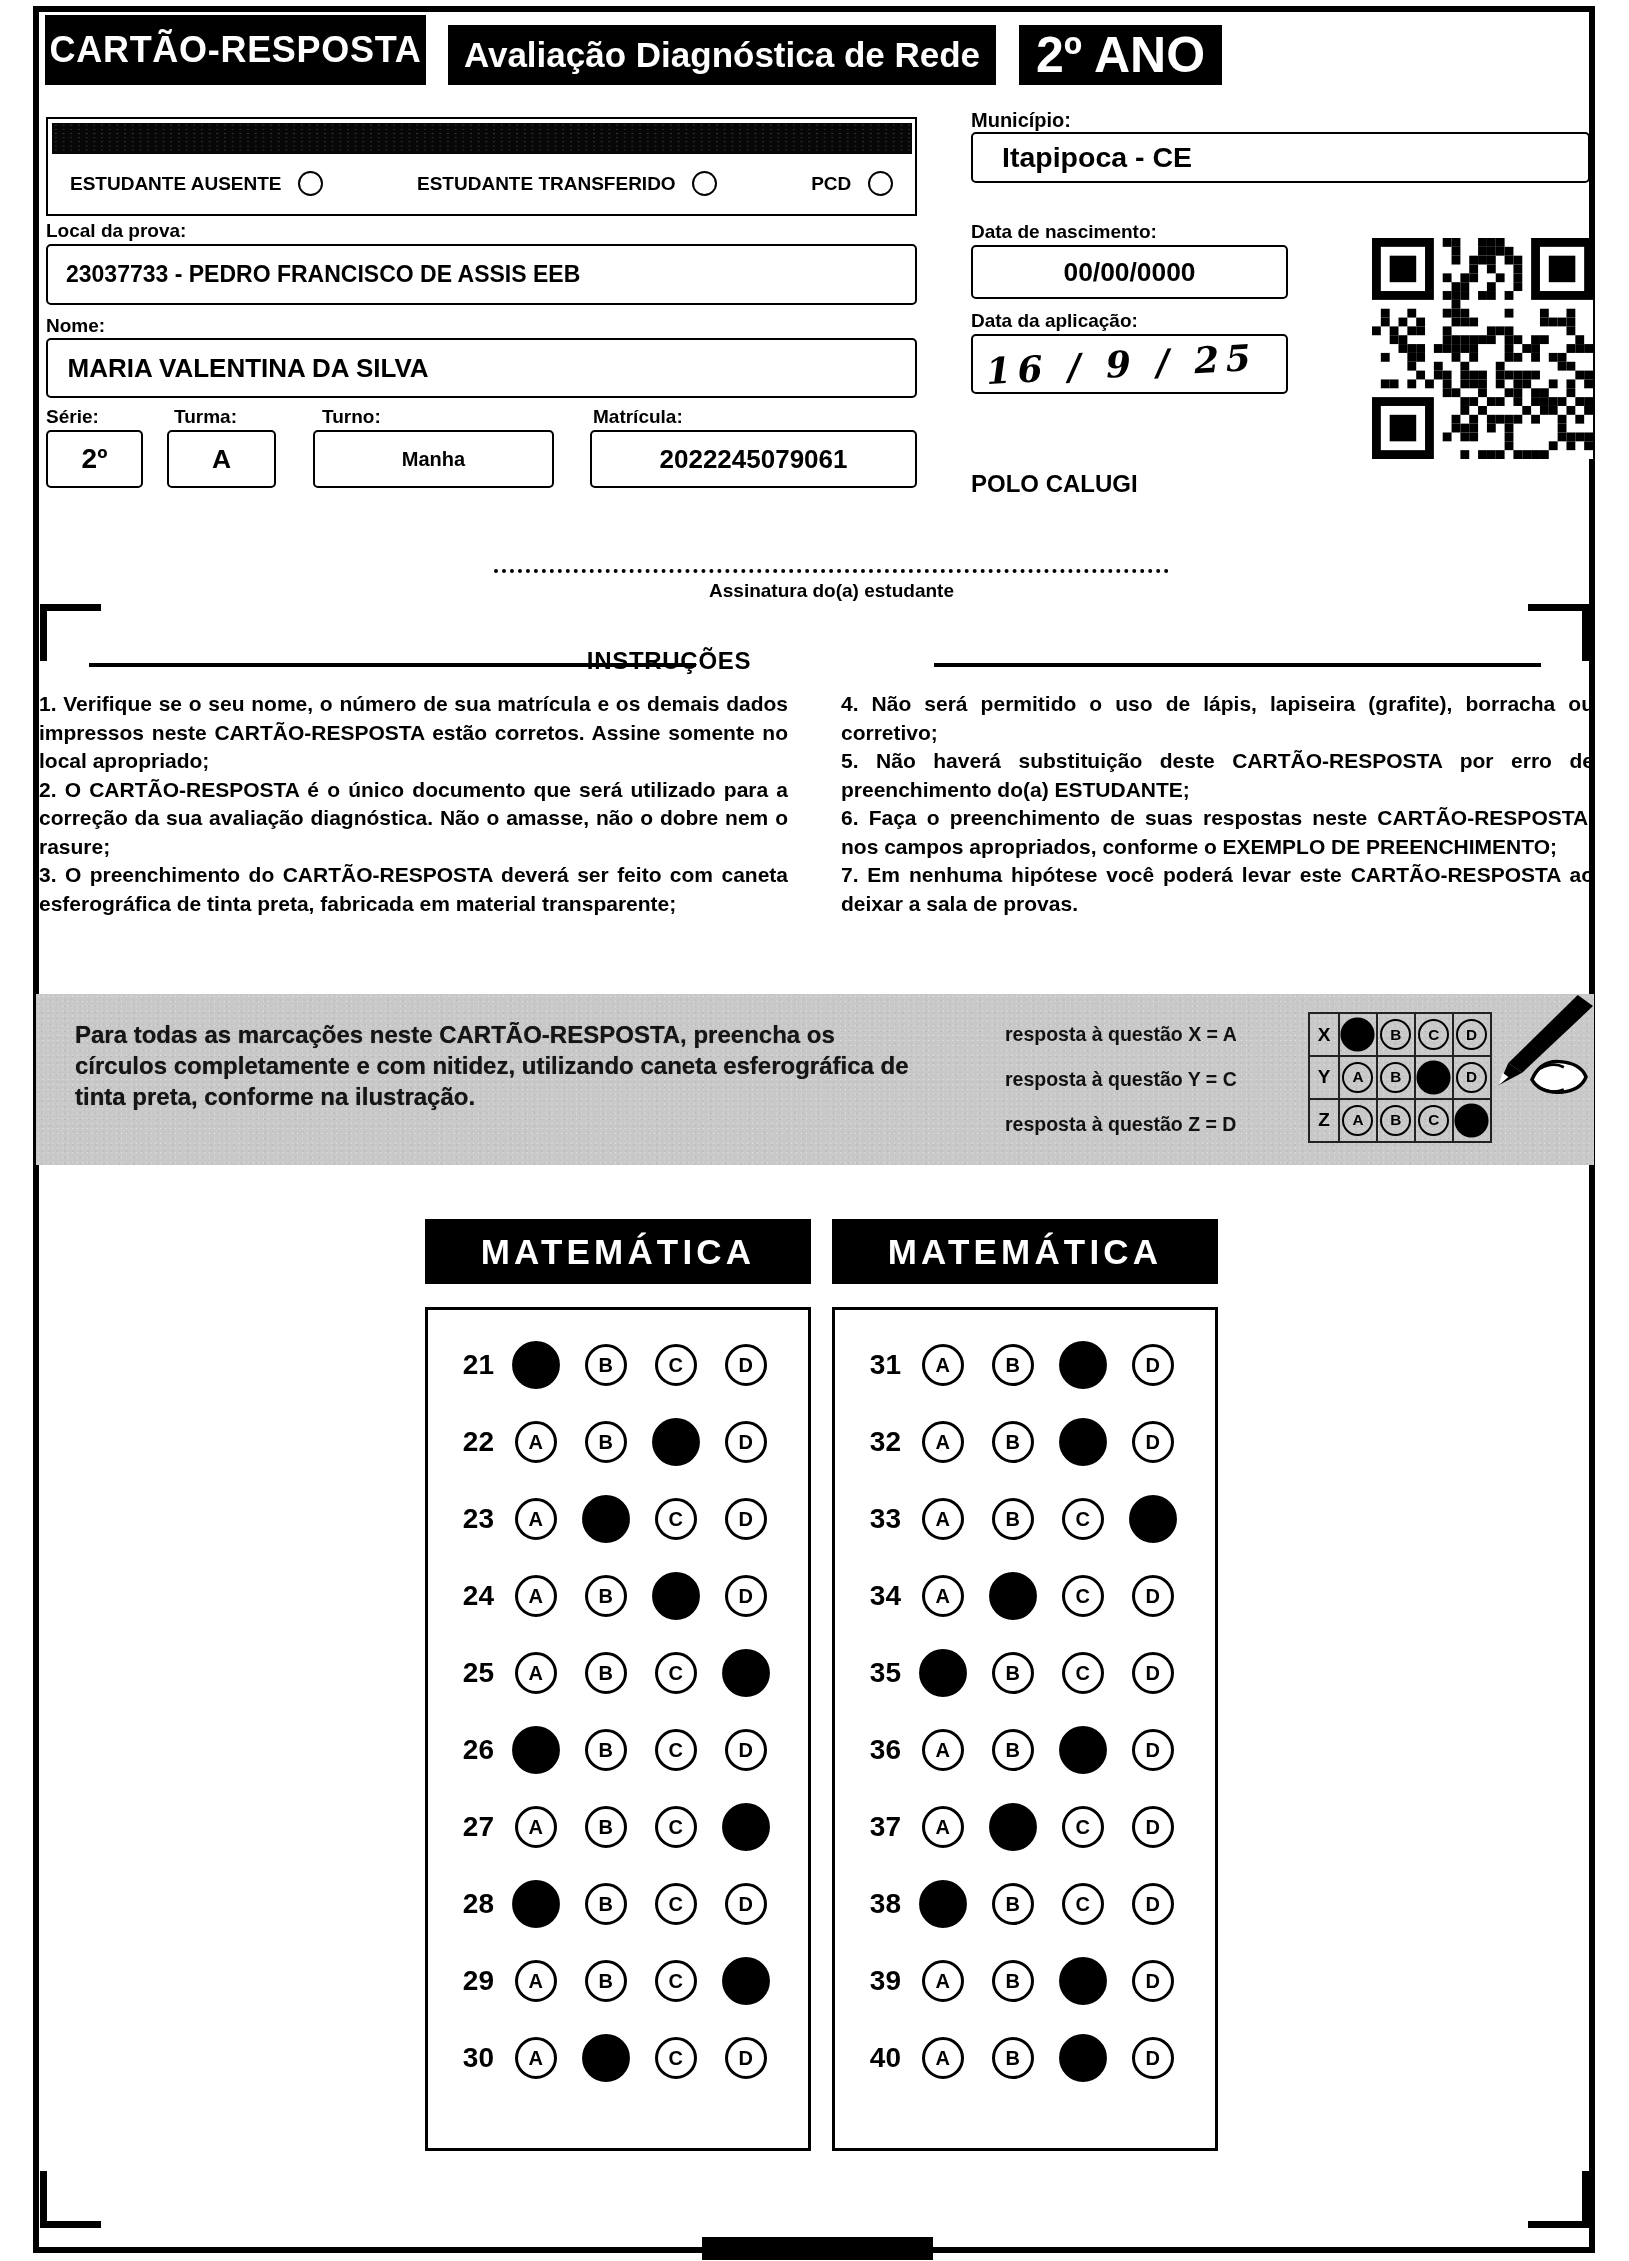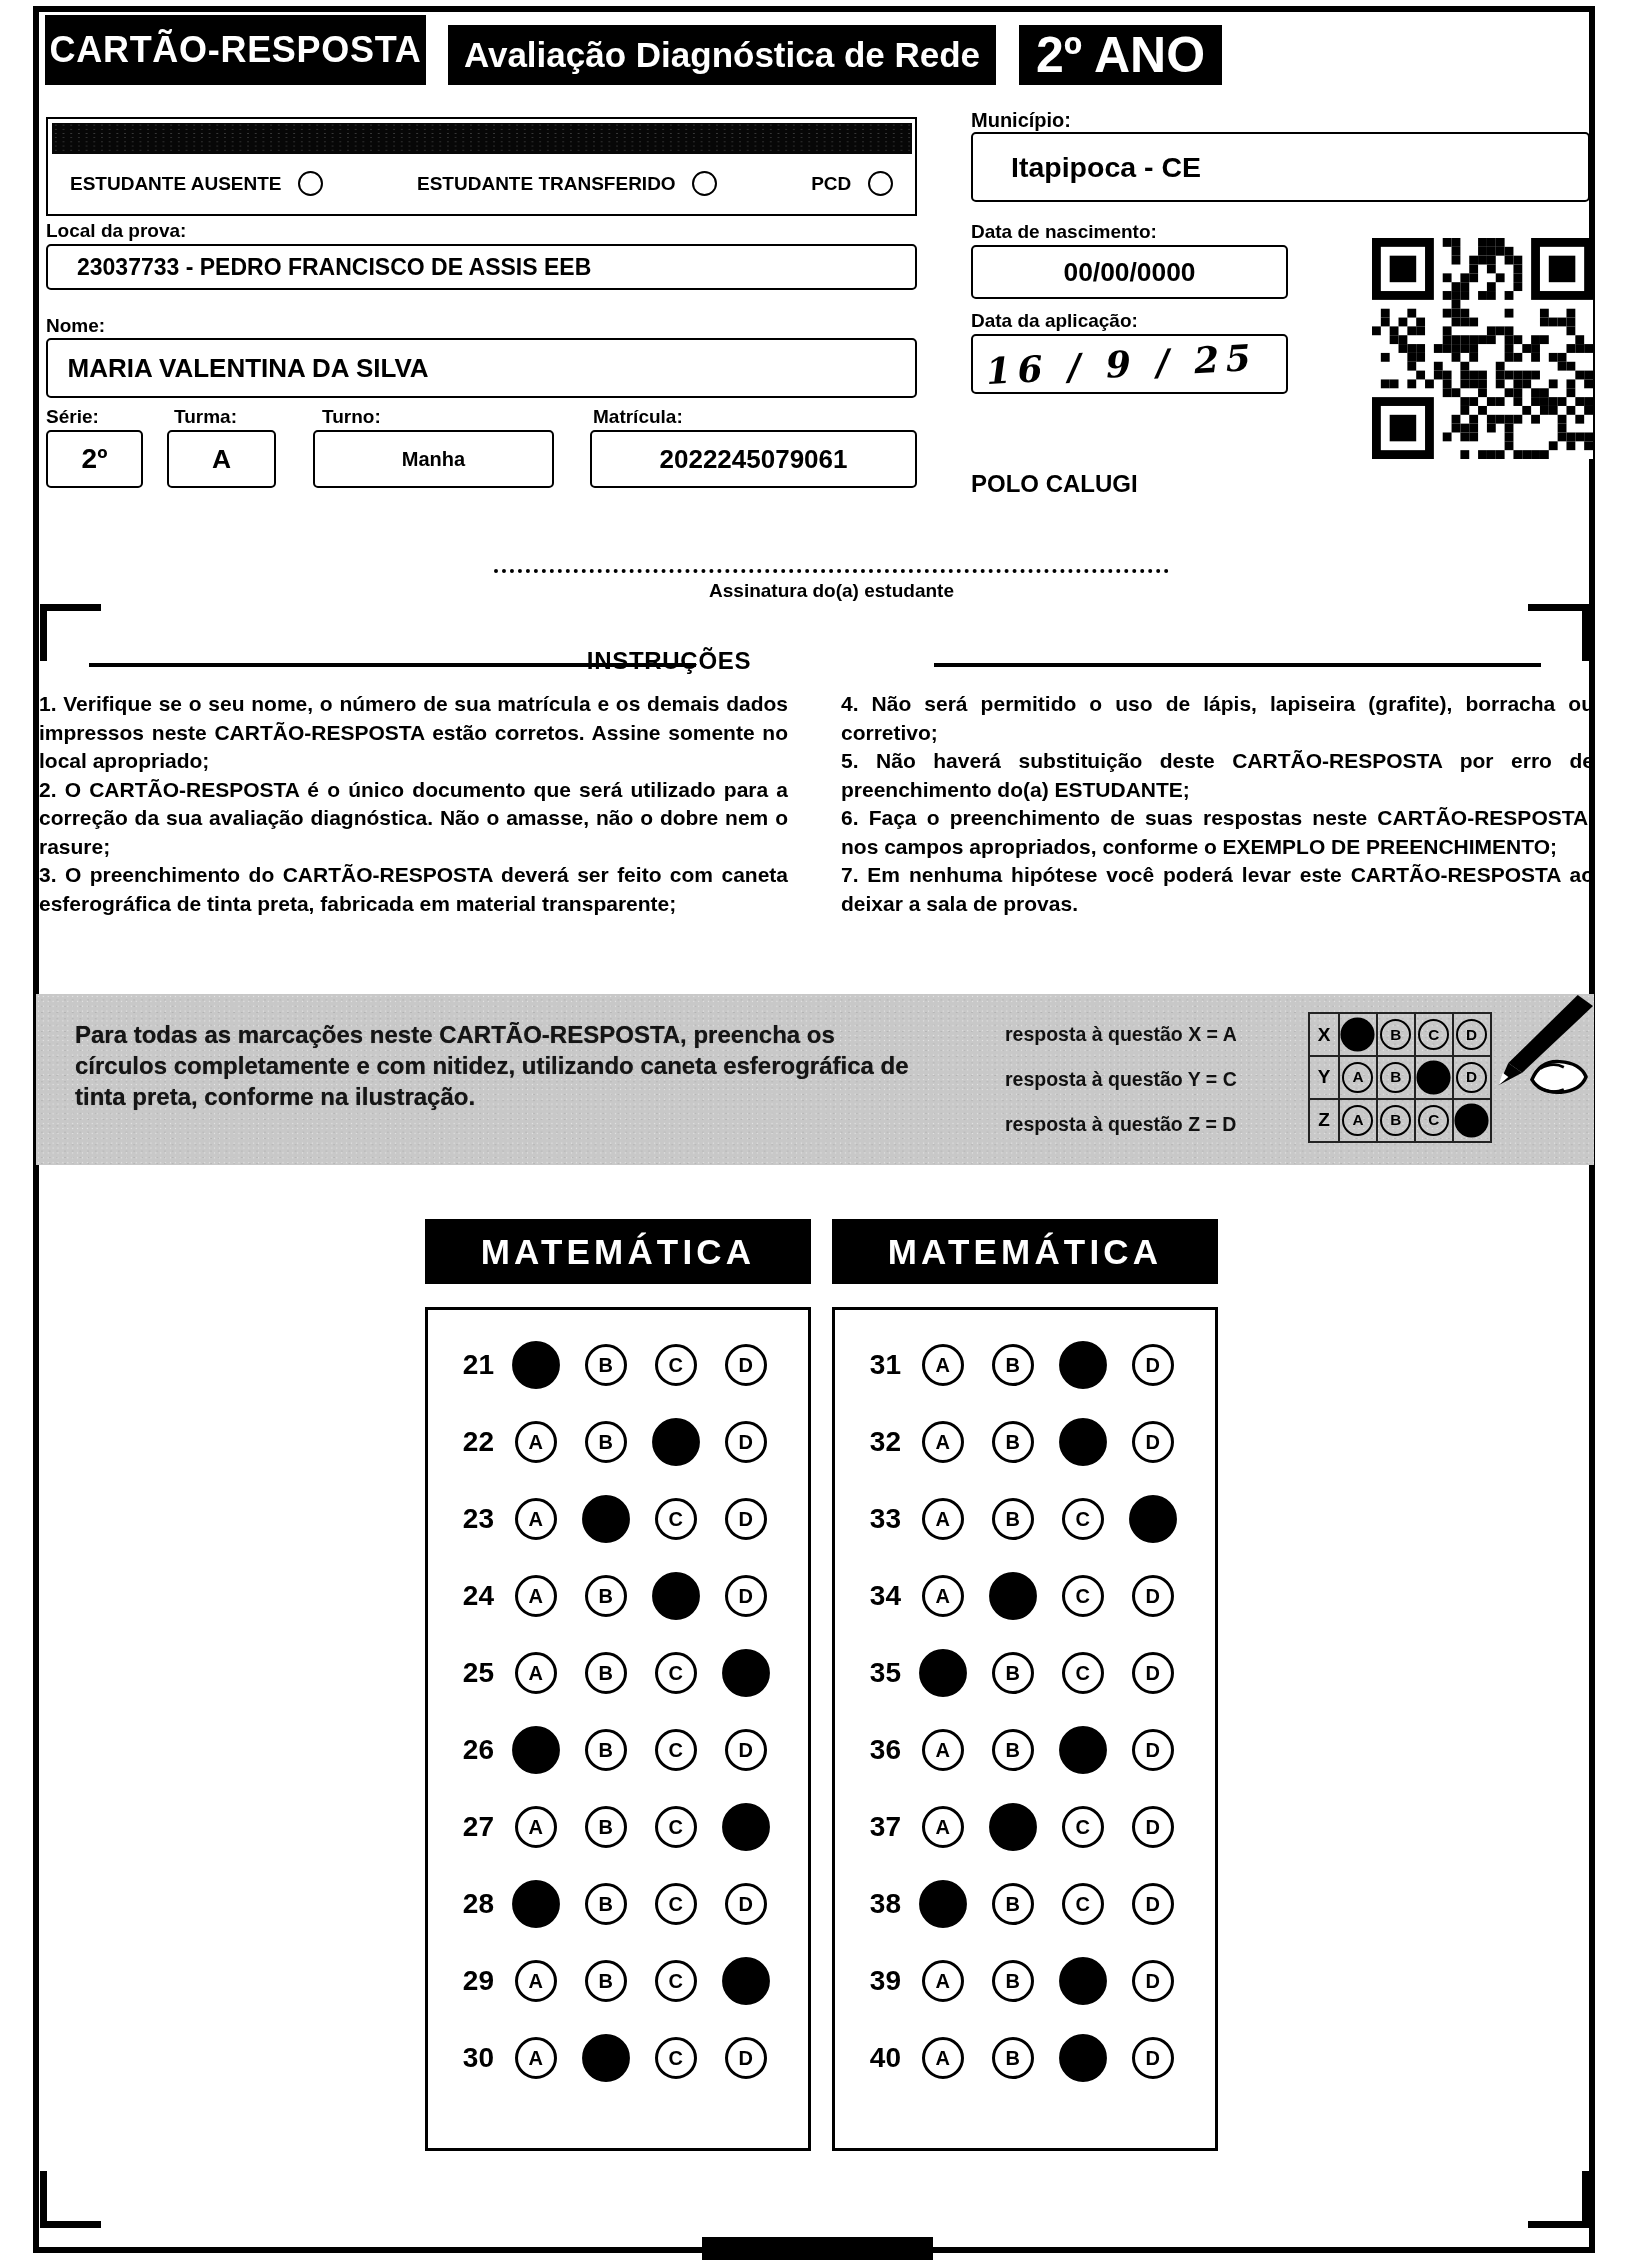--- a/index.html
+++ b/index.html
@@ -11,31 +11,31 @@
   #hdr-card{left:45px;top:15.3px;width:381px;height:70px;font-size:36px;letter-spacing:0.7px}
   #hdr-exam{left:448px;top:25px;width:548px;height:60px;font-size:35px}
   #hdr-grade{left:1019px;top:25px;width:203px;height:60px;font-size:50px}
   #absence-box{left:46px;top:117px;width:871px;height:99px;border:2.8px solid #000;background:#fff}
   #redacted{position:absolute;left:3.5px;top:3.5px;right:3.5px;height:31px;background:#070707;background-image:radial-gradient(rgba(150,150,150,.35) 0.7px,transparent 1.1px);background-size:7.7px 4.2px}
   #absence-row{position:absolute;left:0;right:0;bottom:0;height:61px;display:flex;align-items:center;justify-content:space-between;padding:0 22px}
   .abs-group{display:flex;align-items:center;gap:16.7px}
   .form-label{font-weight:bold;font-size:19px;white-space:nowrap}
   .circle{flex:none;width:25px;height:25px;border:2.8px solid #000;border-radius:50%;background:#fff}
   .fbox{border:2.8px solid #000;border-radius:4.9px;display:flex;align-items:center;font-weight:bold;background:#fff}
-  #box-local{left:46px;top:244px;width:871px;height:46px;font-size:23px;padding-left:29px}
+  #box-local{left:46px;top:244px;width:871px;height:61px;font-size:23px;padding-left:18px}
   #lbl-local{left:46px;top:220px}
   #lbl-nome{left:46px;top:315px}
   #box-nome{left:46px;top:338px;width:871px;height:60px;font-size:26px;padding-left:19.5px}
   #lbl-serie{left:46px;top:406px}#lbl-turma{left:174px;top:406px}#lbl-turno{left:322px;top:406px}#lbl-matricula{left:593px;top:406px}
   #box-serie{left:46px;top:430px;width:97px;height:58px;font-size:28px;justify-content:center}
   #box-turma{left:167px;top:430px;width:109px;height:58px;font-size:26.4px;justify-content:center}
   #box-turno{left:313px;top:430px;width:241px;height:58px;font-size:20px;justify-content:center}
   #box-matricula{left:590px;top:430px;width:327px;height:58px;font-size:26px;justify-content:center}
   #lbl-municipio{left:971px;top:109px;font-size:20px}
-  #box-municipio{left:971px;top:132px;width:619px;height:70px;font-size:28.5px;padding-left:38px}
+  #box-municipio{left:971px;top:132px;width:619px;height:51px;font-size:28.5px;padding-left:29px}
   #lbl-nasc{left:971px;top:221px}
   #box-nasc{left:971px;top:245px;width:317px;height:54px;font-size:26.4px;justify-content:center}
   #lbl-aplic{left:971px;top:310px}
   #box-aplic{left:971px;top:334px;width:317px;height:60px;overflow:visible;padding-left:12.5px}
   .handwrite{font-family:"DejaVu Serif",serif;font-style:italic;font-weight:bold;font-size:36px;letter-spacing:6.3px;transform:rotate(-3deg);white-space:nowrap}
   #qr{left:1372px;top:238px;width:221px;height:221px}
   #polo{left:971px;top:470px;font-size:24px;font-weight:bold}
   #sig-line{left:494px;top:569px;width:675px;border-top:4.9px dotted #000}
   #sig-caption{left:494px;top:580px;width:675px;text-align:center;font-size:19px;font-weight:bold}
   .mark{width:61px;height:57px}

